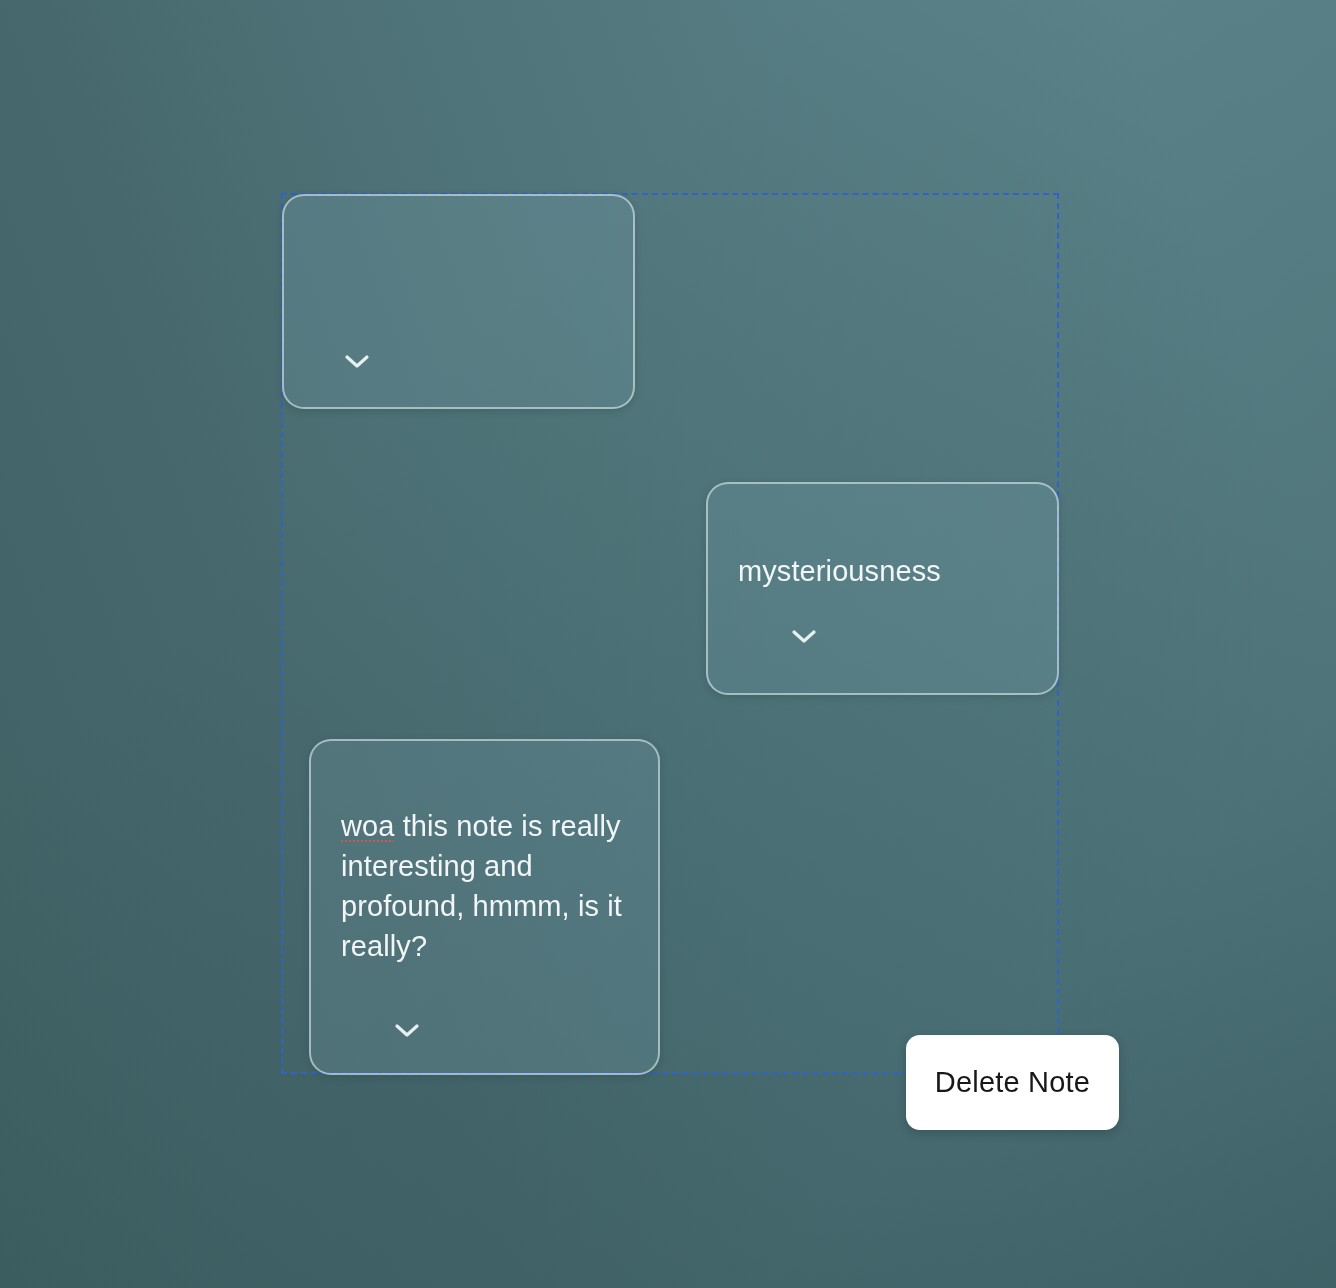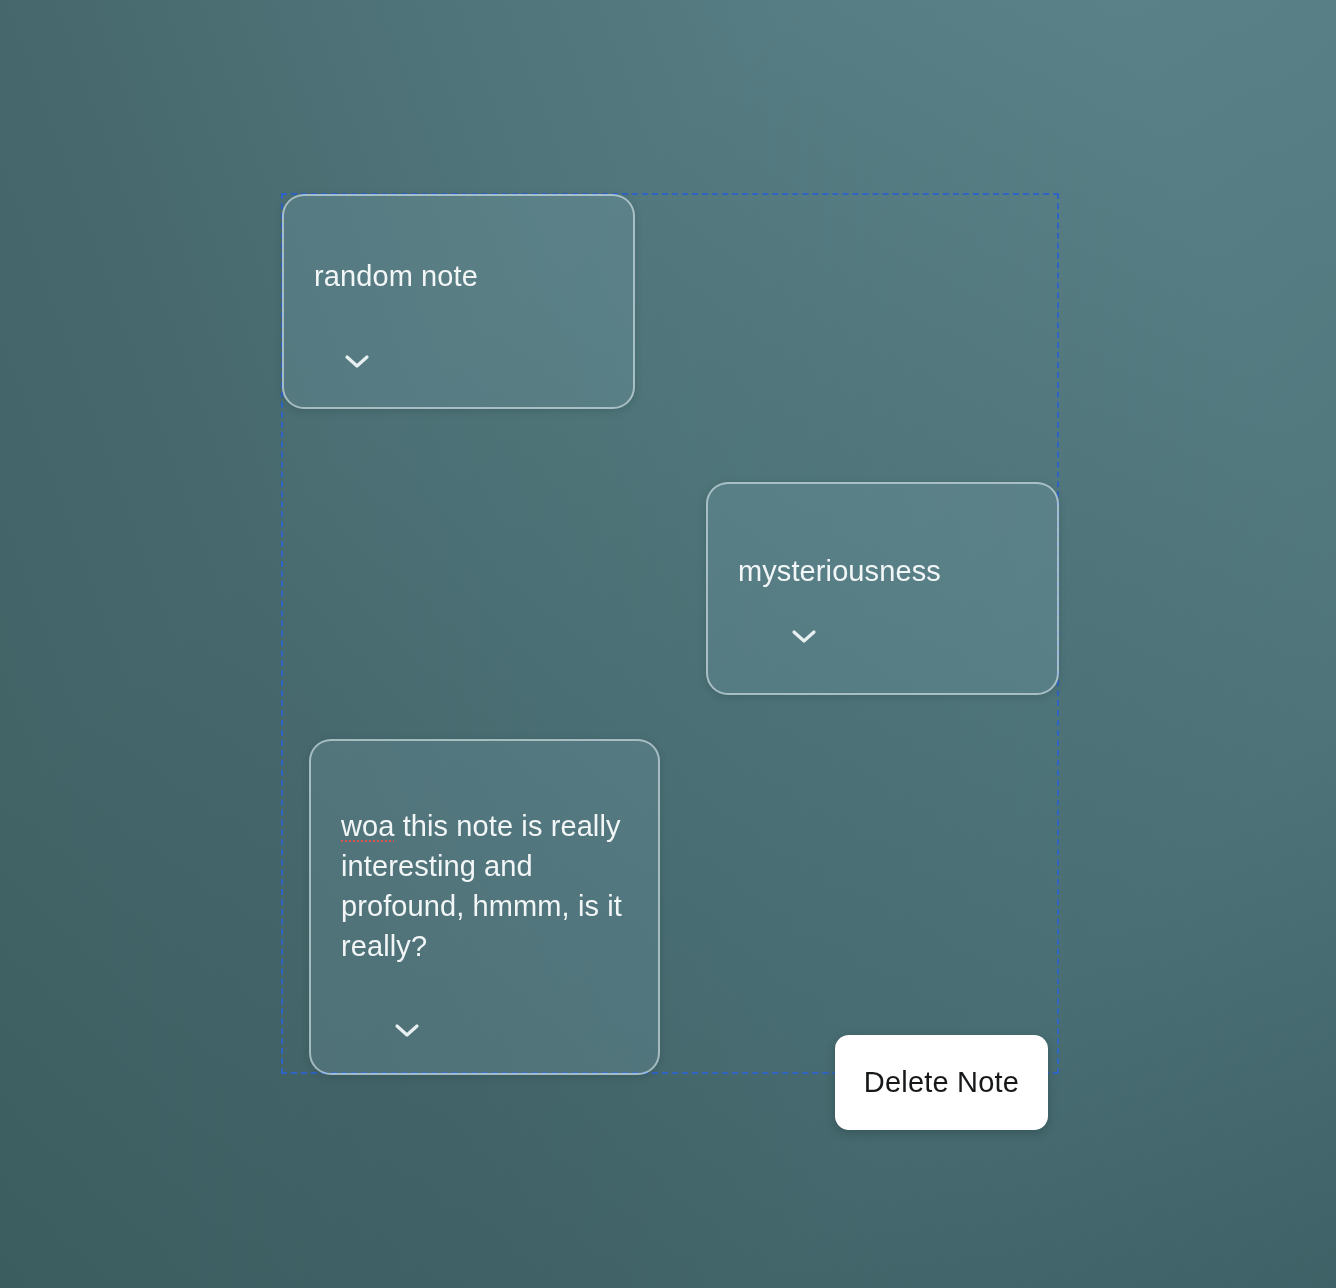--- a/index.html
+++ b/index.html
@@ -112,21 +112,21 @@
     top: 739px;
     width: 351px;
     height: 336px;
     padding-left: 14px;
   }
   #note-card-3 .note-text { top: 65px; }
 
   
   #delete-note-button {
     position: absolute;
-    left: 835px;
+    left: 906px;
     top: 1035px;
     width: 213px;
     height: 95px;
     background: #ffffff;
     color: #16181a;
     border: none;
     border-radius: 14px;
     font-family: "Liberation Sans", sans-serif;
     font-size: 29px;
     letter-spacing: 0.2px;
@@ -138,21 +138,20 @@
   }
 </style>
 </head>
 <body>
 
 <div id="app-root">
 
   <div id="notes-container"></div>
 
   <div id="note-card-1" class="note-card">
-    <div class="note-text">random note</div>
     <div class="chevron-btn">
       <svg width="26" height="16" viewBox="0 0 26 16" aria-hidden="true">
         <path d="M3 3 L13 12 L23 3" fill="none" stroke="#e8eff1" stroke-width="3.2" stroke-linecap="round" stroke-linejoin="round"></path>
       </svg>
     </div>
   </div>
 
   <div id="note-card-2" class="note-card">
     <div class="note-text">mysteriousness</div>
     <div class="chevron-btn">

